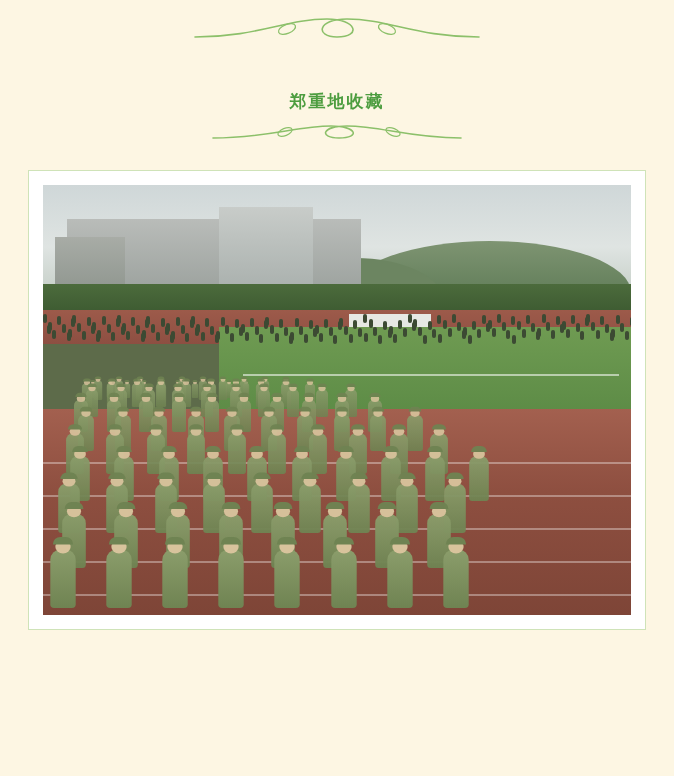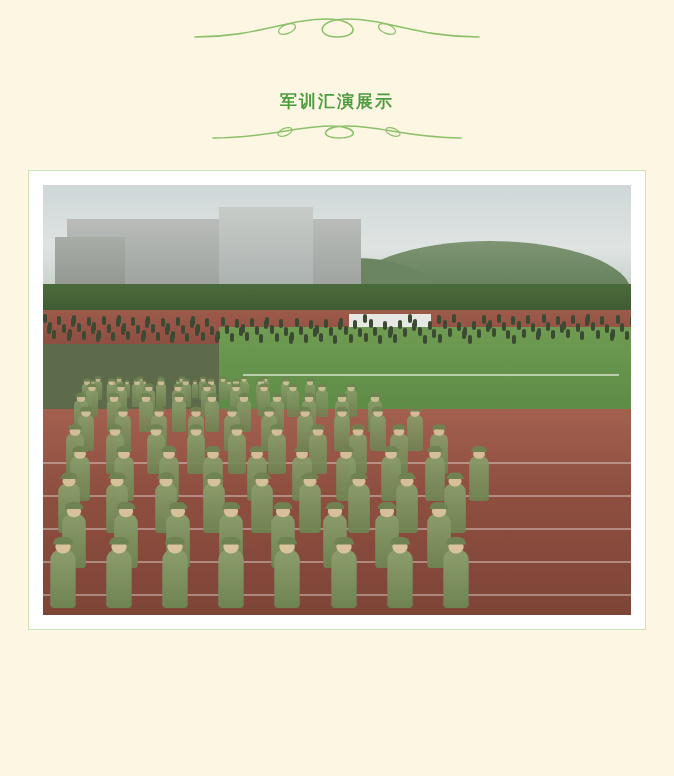--- a/index.html
+++ b/index.html
@@ -184,21 +184,21 @@
   <div class="top-divider">
     <svg width="300" height="40" viewBox="0 0 300 40">
       <path d="M8 26 C 70 26, 100 8, 140 8 C 170 8, 175 26, 150 26 C 128 26, 130 8, 160 8 C 200 8, 230 26, 292 26" fill="none" stroke="#8cc06a" stroke-width="1.6" stroke-linecap="round"></path>
       <ellipse cx="100" cy="18" rx="9" ry="4.5" fill="none" stroke="#8cc06a" stroke-width="1.3" transform="rotate(-22 100 18)"></ellipse>
       <ellipse cx="200" cy="18" rx="9" ry="4.5" fill="none" stroke="#8cc06a" stroke-width="1.3" transform="rotate(22 200 18)"></ellipse>
     </svg>
   </div>
 
 
   <div class="section">
-    <div class="section-title">军训汇演展示</div>
+    <div class="section-title">郑重地收藏</div>
     <div class="section-underline">
       <svg width="260" height="26" viewBox="0 0 260 26">
         <path d="M6 18 C 60 18, 90 6, 124 6 C 150 6, 154 18, 132 18 C 112 18, 114 6, 140 6 C 174 6, 202 18, 254 18" fill="none" stroke="#8cc06a" stroke-width="1.6" stroke-linecap="round"></path>
         <ellipse cx="78" cy="12" rx="7.5" ry="3.6" fill="none" stroke="#8cc06a" stroke-width="1.2" transform="rotate(-22 78 12)"></ellipse>
         <ellipse cx="186" cy="12" rx="7.5" ry="3.6" fill="none" stroke="#8cc06a" stroke-width="1.2" transform="rotate(22 186 12)"></ellipse>
       </svg>
     </div>
   </div>
 
   <div class="image-card">

